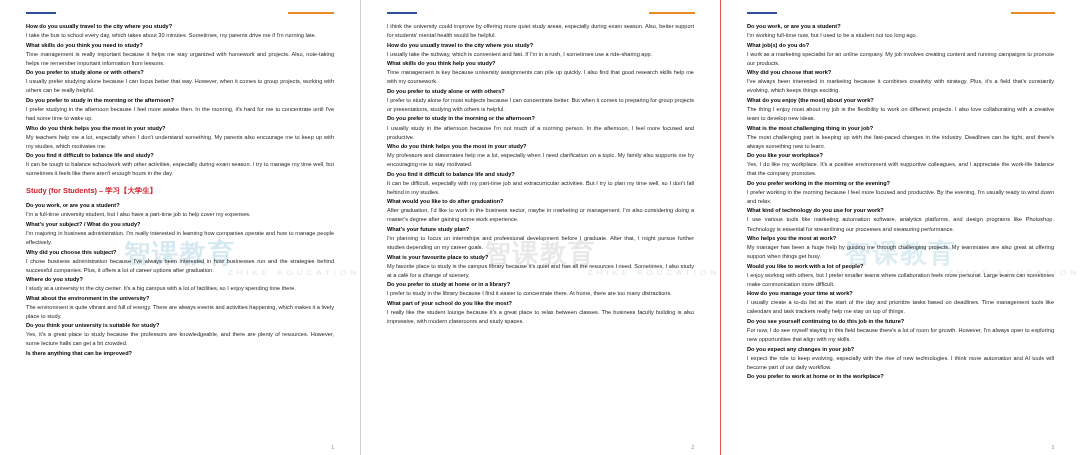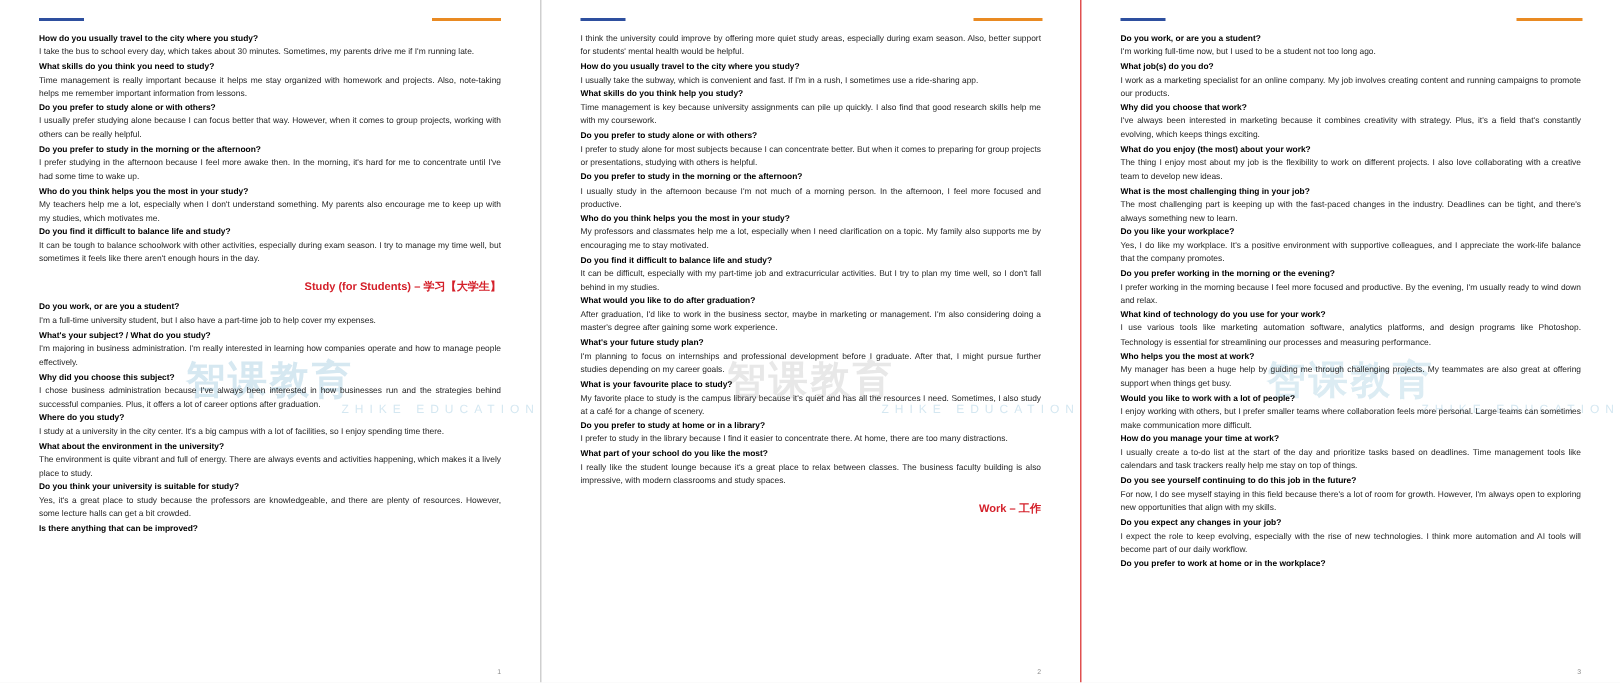--- a/index.html
+++ b/index.html
@@ -71,21 +71,21 @@
   .a {
     margin: 0 0 0.5px 0;
     color: #262626;
     text-align: justify;
   }
   .sect {
     font-weight: bold;
     font-size: 7.4px;
     margin: 7px 0 4px 0;
   }
-  .sect.red { color: #d4202a; text-align: right; }
+  .sect.red { color: #d4202a; }
   .pagenum {
     position: absolute;
     bottom: 5px;
     font-size: 4.6px;
     color: #8a8a8a;
   }
   .p1 .pagenum { right: 26px; }
   .p2 .pagenum { right: 26px; }
   .p3 .pagenum { right: 26px; }
 
@@ -182,21 +182,20 @@
         <p class="q">What would you like to do after graduation?</p>
         <p class="a">After graduation, I'd like to work in the business sector, maybe in marketing or management. I'm also considering doing a master's degree after gaining some work experience.</p>
         <p class="q">What's your future study plan?</p>
         <p class="a">I'm planning to focus on internships and professional development before I graduate. After that, I might pursue further studies depending on my career goals.</p>
         <p class="q">What is your favourite place to study?</p>
         <p class="a">My favorite place to study is the campus library because it's quiet and has all the resources I need. Sometimes, I also study at a café for a change of scenery.</p>
         <p class="q">Do you prefer to study at home or in a library?</p>
         <p class="a">I prefer to study in the library because I find it easier to concentrate there. At home, there are too many distractions.</p>
         <p class="q">What part of your school do you like the most?</p>
         <p class="a">I really like the student lounge because it's a great place to relax between classes. The business faculty building is also impressive, with modern classrooms and study spaces.</p>
-        <div class="sect red">Work – 工作</div>
       </div>
     <div class="pagenum">2</div>
   </div>
 
   <div class="page p3 right">
     <div class="toprule blue"></div>
     <div class="toprule orange"></div>
     <div class="wm">智课教育</div>
     <div class="wm-sub">ZHIKE EDUCATION</div>
     <div class="col" id="col-2">

